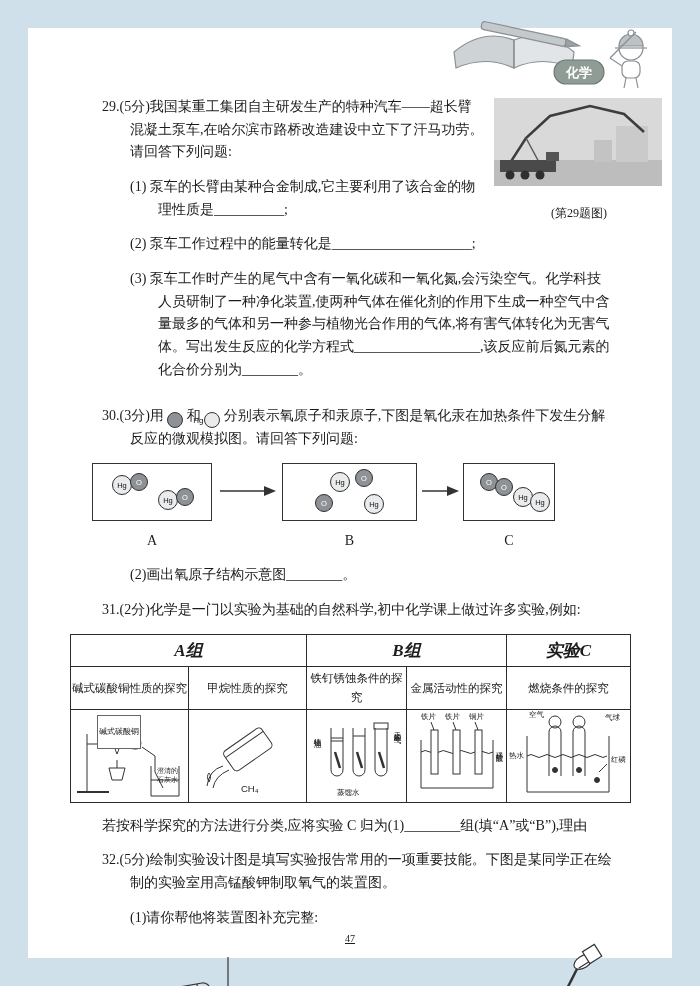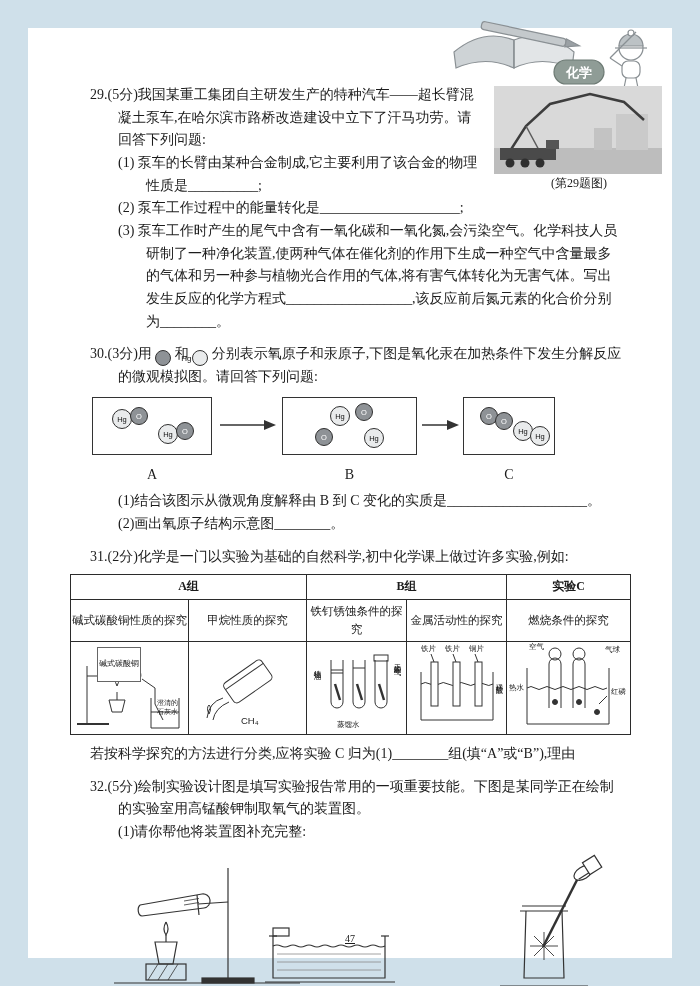--- a/index.html
+++ b/index.html
@@ -11,51 +11,51 @@
     color:#1c1c1c;
   }
   .page {
     position:absolute; left:28px; top:28px;
     width:644px; height:930px; background:#ffffff;
   }
   .content {
     position:absolute; left:62px; top:56px; width:534px;
     font-size:14px; line-height:1.62;
   }
-  p { margin:0; }
+  p { margin:12px; }
   .q { margin-bottom:10px; }
   .q-first { padding-left:28px; text-indent:-28px; }
   .item { padding-left:56px; text-indent:-28px; }
   .plain { padding-left:0; }
 
   
   .figure { float:right; width:170px; margin:2px -40px 4px 10px; text-align:center; }
   .figure svg { display:block; }
-  .figcap { font-size:12px; margin-top:0; }
+  .figcap { font-size:12px; margin-top:18px; }
 
   
   .iatom { display:inline-block; width:16px; height:16px; border-radius:50%;
     text-align:center; font:8px "Liberation Sans",sans-serif; line-height:16px;
     vertical-align:-3px; border:1px solid #333; }
   .iatom-o { background:#8e9296; color:#fff; }
   .iatom-hg { background:#e9ebec; color:#111; }
 
   
   .micro { display:flex; align-items:flex-start; margin:8px 0 4px 2px; }
   .mwrap { text-align:center; }
   .mlabel { font-size:14px; margin-top:1px; }
   .o-fill { fill:#8e9296; stroke:#2f2f2f; }
   .hg-fill { fill:#e9ebec; stroke:#2f2f2f; }
   .atx { font:7.5px "Liberation Sans",sans-serif; text-anchor:middle; fill:#111; }
   .atx-o { fill:#ffffff; }
 
   
   table.exp { border-collapse:collapse; width:560px; margin:6px 0 8px -20px; table-layout:fixed; }
   table.exp td { border:1px solid #2b2b2b; }
-  tr.grp td { text-align:center; font-weight:bold; font-size:12px; padding:2px 12px; }
+  tr.grp td { text-align:center; font-weight:bold; font-size:17px; padding:2px 12px;font-style:italic; }
   tr.sub td { text-align:center; font-size:11.5px; padding:2px 0; }
   td.artcell { padding:0; }
   .illus { position:relative; height:92px; overflow:hidden; }
   .illus svg { position:absolute; left:0; top:0; }
   .lbl { position:absolute; font:8px "Liberation Sans",sans-serif; line-height:1.05;
     color:#1c1c1c; white-space:nowrap; }
   .lbl-v { writing-mode:vertical-rl; letter-spacing:1px; }
   .boxed { border:1px solid #666; padding:12px 1px; background:#fff; }
 
   
@@ -180,21 +180,20 @@
             <circle cx="77" cy="39" r="9.5" class="hg-fill"></circle>
             <text x="26" y="22" class="atx atx-o">O</text>
             <text x="41" y="27" class="atx atx-o">O</text>
             <text x="60" y="37" class="atx">Hg</text>
             <text x="77" y="42" class="atx">Hg</text>
           </svg>
           <div class="mlabel">C</div>
         </div>
       </div>
 
-      <p class="item">(1)结合该图示从微观角度解释由 B 到 C 变化的实质是____________________。</p>
       <p class="item">(2)画出氧原子结构示意图________。</p>
     </section>
 
     <section class="q">
       <p class="q-first"><span>31.(2分)</span><span>化学是一门以实验为基础的自然科学,初中化学课上做过许多实验,例如:</span></p>
 
       <table class="exp">
         <colgroup>
           <col style="width:118px">
             <col style="width:118px">

